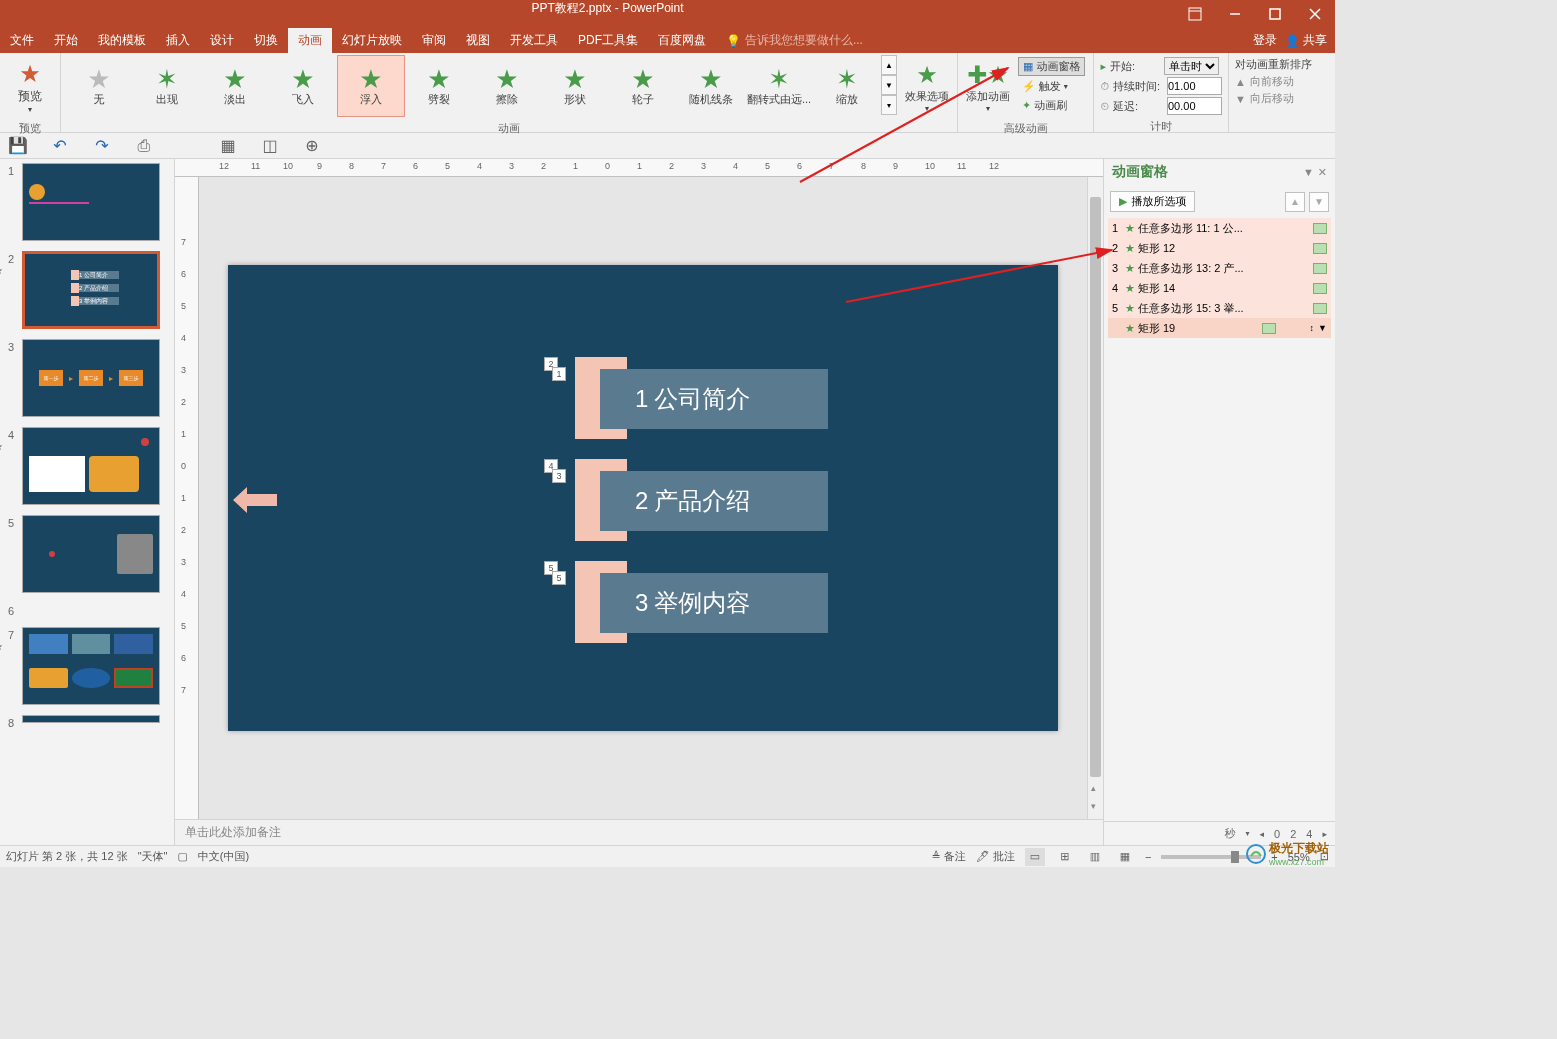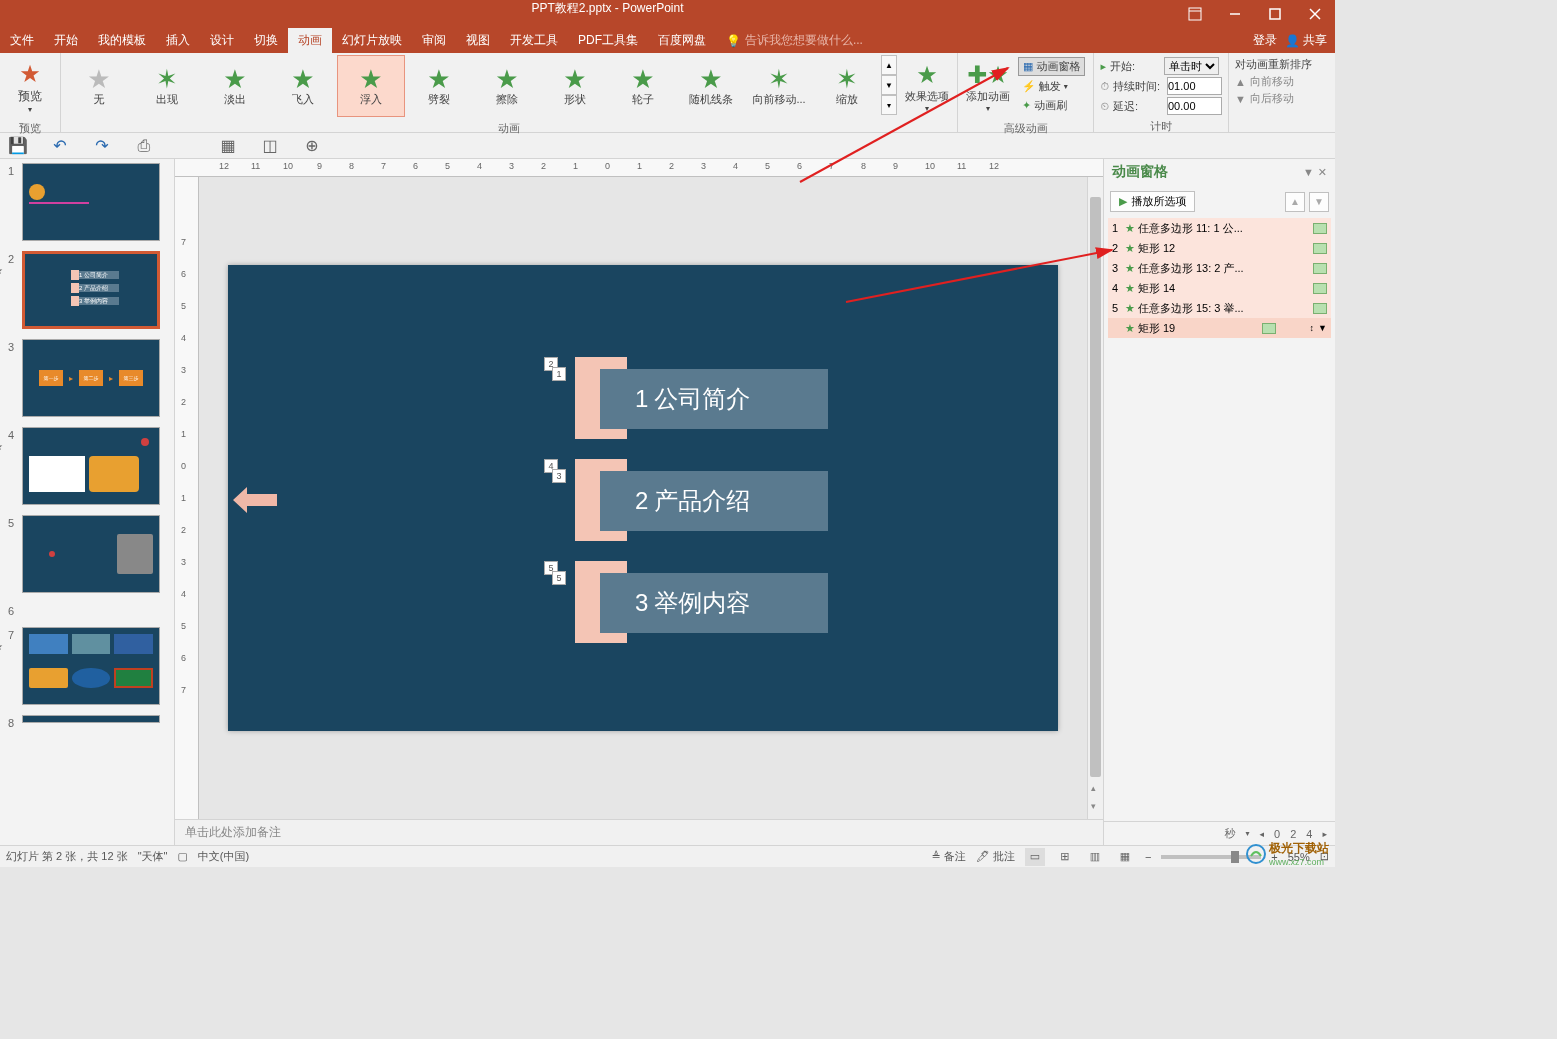--- a/index.html
+++ b/index.html
@@ -206,21 +206,21 @@
         <div class="anim-item">
             <span class="anim-star">★</span>
             <span>轮子</span>
           </div>
         <div class="anim-item">
             <span class="anim-star">★</span>
             <span>随机线条</span>
           </div>
         <div class="anim-item">
             <span class="anim-star">✶</span>
-            <span>向前移动...</span>
+            <span>翻转式由远...</span>
           </div>
         <div class="anim-item">
             <span class="anim-star">✶</span>
             <span>缩放</span>
           </div>
       </div>
       <div class="gallery-nav">
         <div class="gallery-nav-btn">▲</div>
         <div class="gallery-nav-btn">▼</div>
         <div class="gallery-nav-btn">▾</div>

